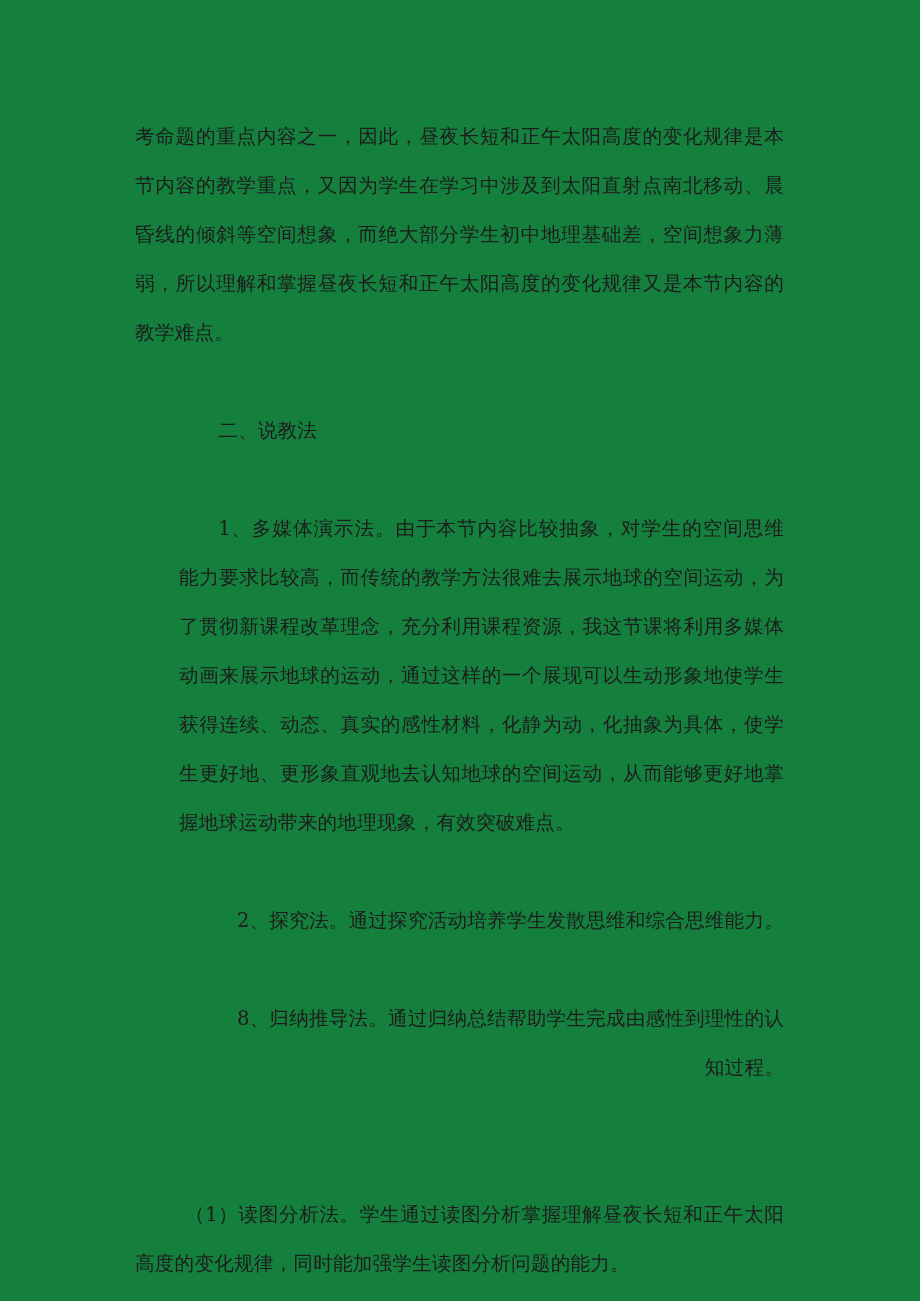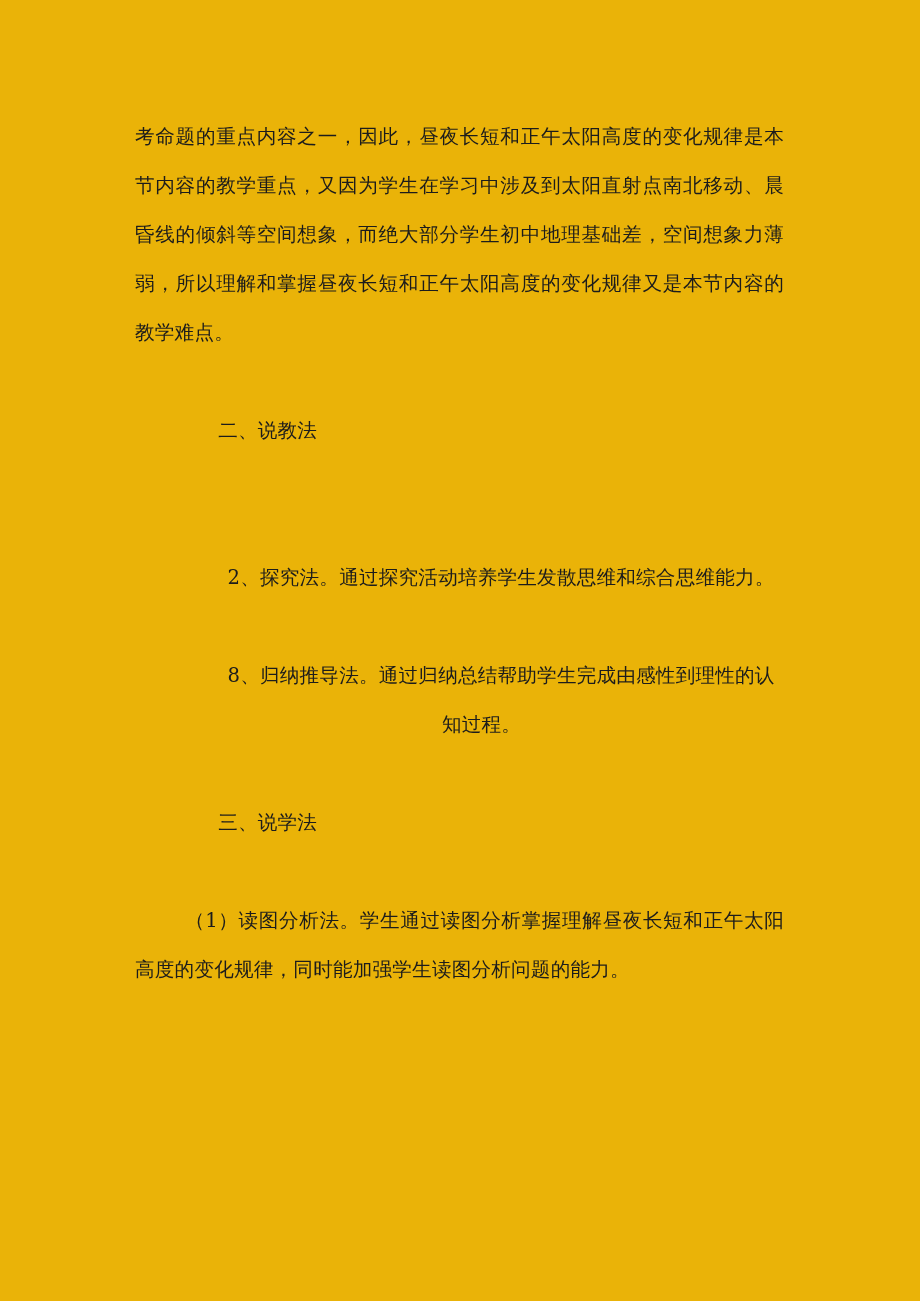--- a/index.html
+++ b/index.html
@@ -10,21 +10,21 @@
     width: 920px;
     height: 1301px;
     background: #ffffff;
     font-family: "DejaVu Serif", "Liberation Serif", serif;
     overflow: hidden;
   }
   .page {
     position: relative;
     width: 920px;
     height: 1301px;
-    background: #eab308;
+    background: #15803d;
     box-sizing: border-box;
   }
   .doc-body {
     position: absolute;
     left: 135px;
     top: 112px;
     width: 649px;
   }
   p.para {
     margin: 0 0 0 0;
@@ -33,42 +33,42 @@
     color: #1c1c1c;
     text-align: justify;
     text-justify: inter-ideograph;
     letter-spacing: 0.2px;
     font-weight: 500;
     -webkit-font-smoothing: antialiased;
   }
   p.para.cont     { text-indent: 0; }
   p.para.indent2  { text-indent: 2em; margin-left: 44px; }
   p.para.indent3  { text-indent: 2.55em; }
-  p.para.last-nojustify { text-align: center; }
+  p.para.last-nojustify { text-align: right; }
   .gap-line { height: 49px; }
 </style>
 </head>
 <body>
 
 <div class="page">
   <div class="doc-body">
 
     <p class="para cont">考命题的重点内容之一，因此，昼夜长短和正午太阳高度的变化规律是本节内容的教学重点，又因为学生在学习中涉及到太阳直射点南北移动、晨昏线的倾斜等空间想象，而绝大部分学生初中地理基础差，空间想象力薄弱，所以理解和掌握昼夜长短和正午太阳高度的变化规律又是本节内容的教学难点。</p>
     <div class="gap-line"></div>
 
     <p class="para indent2">二、说教法</p>
     <div class="gap-line"></div>
 
+    <p class="para indent2">1、多媒体演示法。由于本节内容比较抽象，对学生的空间思维能力要求比较高，而传统的教学方法很难去展示地球的空间运动，为了贯彻新课程改革理念，充分利用课程资源，我这节课将利用多媒体动画来展示地球的运动，通过这样的一个展现可以生动形象地使学生获得连续、动态、真实的感性材料，化静为动，化抽象为具体，使学生更好地、更形象直观地去认知地球的空间运动，从而能够更好地掌握地球运动带来的地理现象，有效突破难点。</p>
     <div class="gap-line"></div>
 
     <p class="para indent2 last-nojustify">2、探究法。通过探究活动培养学生发散思维和综合思维能力。</p>
     <div class="gap-line"></div>
 
     <p class="para indent2 last-nojustify">8、归纳推导法。通过归纳总结帮助学生完成由感性到理性的认知过程。</p>
     <div class="gap-line"></div>
 
-    <p class="para indent2">三、说学法</p>
     <div class="gap-line"></div>
 
     <p class="para indent3">（1）读图分析法。学生通过读图分析掌握理解昼夜长短和正午太阳高度的变化规律，同时能加强学生读图分析问题的能力。</p>
 
   </div>
 </div>
 
 </body></html>

